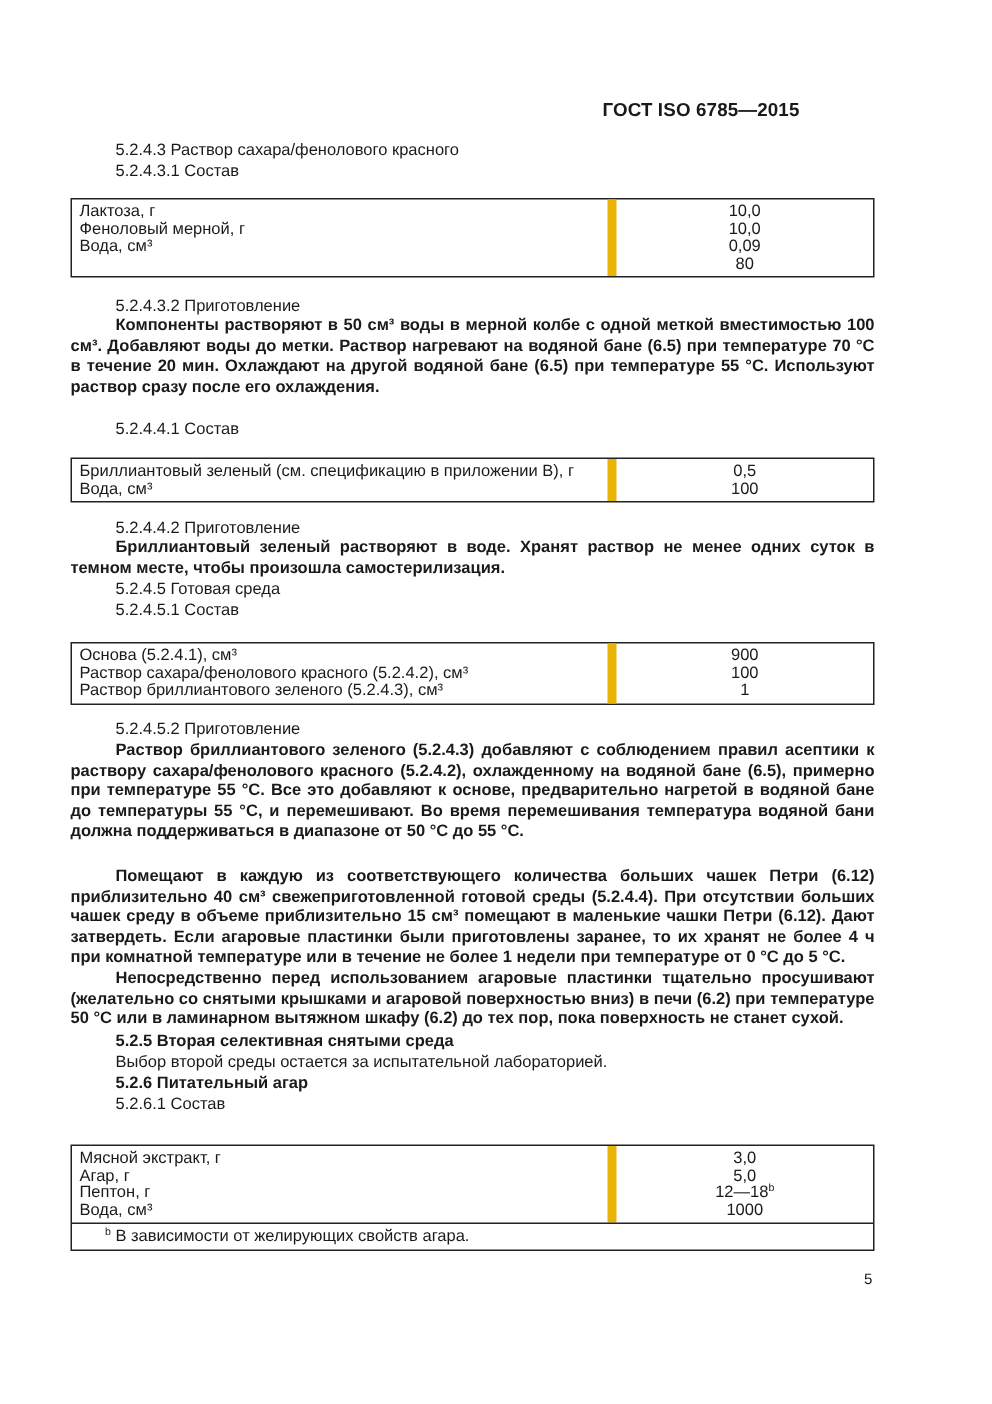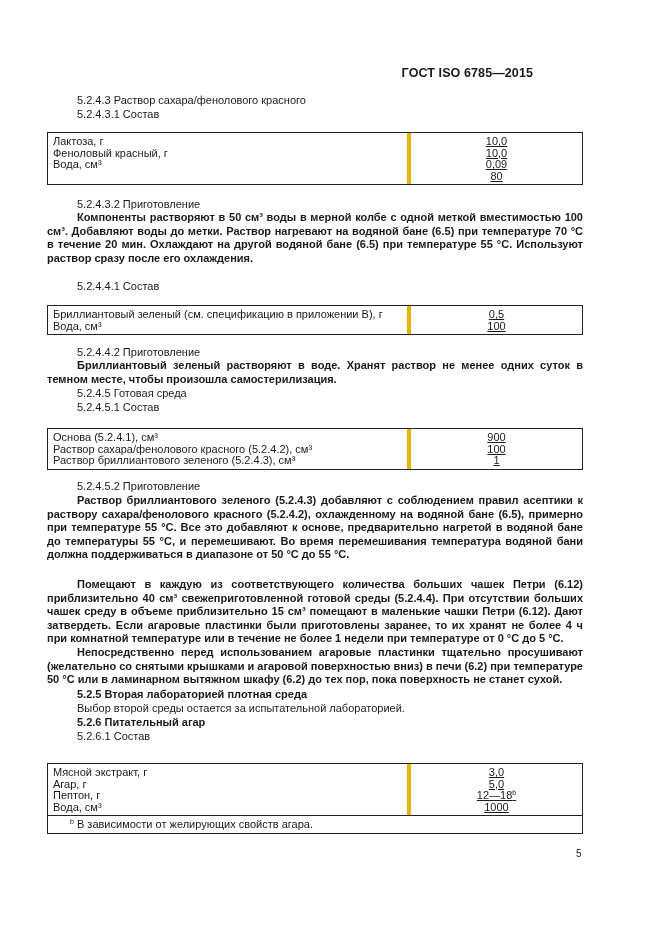--- a/index.html
+++ b/index.html
@@ -27,28 +27,28 @@
     }
     .bold { font-weight: bold; }
     sup { font-size: 7px; vertical-align: 4px; line-height: 0; }
     .tbl {
       position: absolute; left: 47px; width: 536px;
       border: 1px solid #222;
       display: flex; flex-direction: column;
     }
     .tbl-body { display: flex; }
     .tbl-left {
-      width: 363px; border-right: 4px solid #eab308;
+      width: 363px; border-right: 6px solid #eab308;
       padding: 3px 4px 2px 5px;
       font-size: 11px; line-height: 11.6px;
     }
     .tbl-right {
       flex: 1; text-align: center;
       padding: 3px 0 2px 0;
-      font-size: 11px; line-height: 11.6px; text-decoration: underline;
+      font-size: 11px; line-height: 11.6px;
     }
     .tbl-foot {
       border-top: 1px solid #222;
       padding: 2px 0 2px 22px;
       font-size: 11px; line-height: 13px;
     }
     .pagenum {
       position: absolute; left: 576px; top: 848px; font-size: 10px;
     }
   </style>
@@ -59,21 +59,21 @@
 
   <div class="header">ГОСТ ISO 6785—2015</div>
 
   <div class="line ind" style="top:94px">5.2.4.3  Раствор сахара/фенолового красного</div>
   <div class="line ind" style="top:108px">5.2.4.3.1  Состав</div>
 
   <div class="tbl" style="top:132px">
     <div class="tbl-body">
       <div class="tbl-left">
         <div>Лактоза, г</div>
-        <div>Феноловый красный, г</div>
+        <div>Феноловый мерной, г</div>
         <div>Вода, см³</div>
       </div>
       <div class="tbl-right">
         <div>10,0</div>
         <div>10,0</div>
         <div>0,09</div>
         <div>80</div>
       </div>
     </div>
   </div>
@@ -116,21 +116,21 @@
       </div>
     </div>
   </div>
 
   <div class="line ind" style="top:480px">5.2.4.5.2  Приготовление</div>
   <div class="para" style="top:494px">Раствор бриллиантового зеленого (5.2.4.3) добавляют с соблюдением правил асептики к раствору сахара/фенолового красного (5.2.4.2), охлажденному на водяной бане (6.5), примерно при температуре 55 °С. Все это добавляют к основе, предварительно нагретой в водяной бане до температуры 55 °С, и перемешивают. Во время перемешивания температура водяной бани должна поддерживаться в диапазоне от 50 °С до 55 °С.</div>
 
   <div class="para" style="top:578px">Помещают в каждую из соответствующего количества больших чашек Петри (6.12) приблизительно 40 см³ свежеприготовленной готовой среды (5.2.4.4). При отсутствии больших чашек среду в объеме приблизительно 15 см³ помещают в маленькие чашки Петри (6.12). Дают затвердеть. Если агаровые пластинки были приготовлены заранее, то их хранят не более 4 ч при комнатной температуре или в течение не более 1 недели при температуре от 0 °С до 5 °С.</div>
   <div class="para" style="top:646px">Непосредственно перед использованием агаровые пластинки тщательно просушивают (желательно со снятыми крышками и агаровой поверхностью вниз) в печи (6.2) при температуре 50 °С или в ламинарном вытяжном шкафу (6.2) до тех пор, пока поверхность не станет сухой.</div>
 
-  <div class="line ind bold" style="top:688px">5.2.5  Вторая лабораторией плотная среда</div>
+  <div class="line ind bold" style="top:688px">5.2.5  Вторая селективная снятыми среда</div>
   <div class="line ind" style="top:702px">Выбор второй среды остается за испытательной лабораторией.</div>
   <div class="line ind bold" style="top:716px">5.2.6  Питательный агар</div>
   <div class="line ind" style="top:730px">5.2.6.1  Состав</div>
 
   <div class="tbl" style="top:763px">
     <div class="tbl-body">
       <div class="tbl-left">
         <div>Мясной экстракт, г</div>
         <div>Агар, г</div>
         <div>Пептон, г</div>

